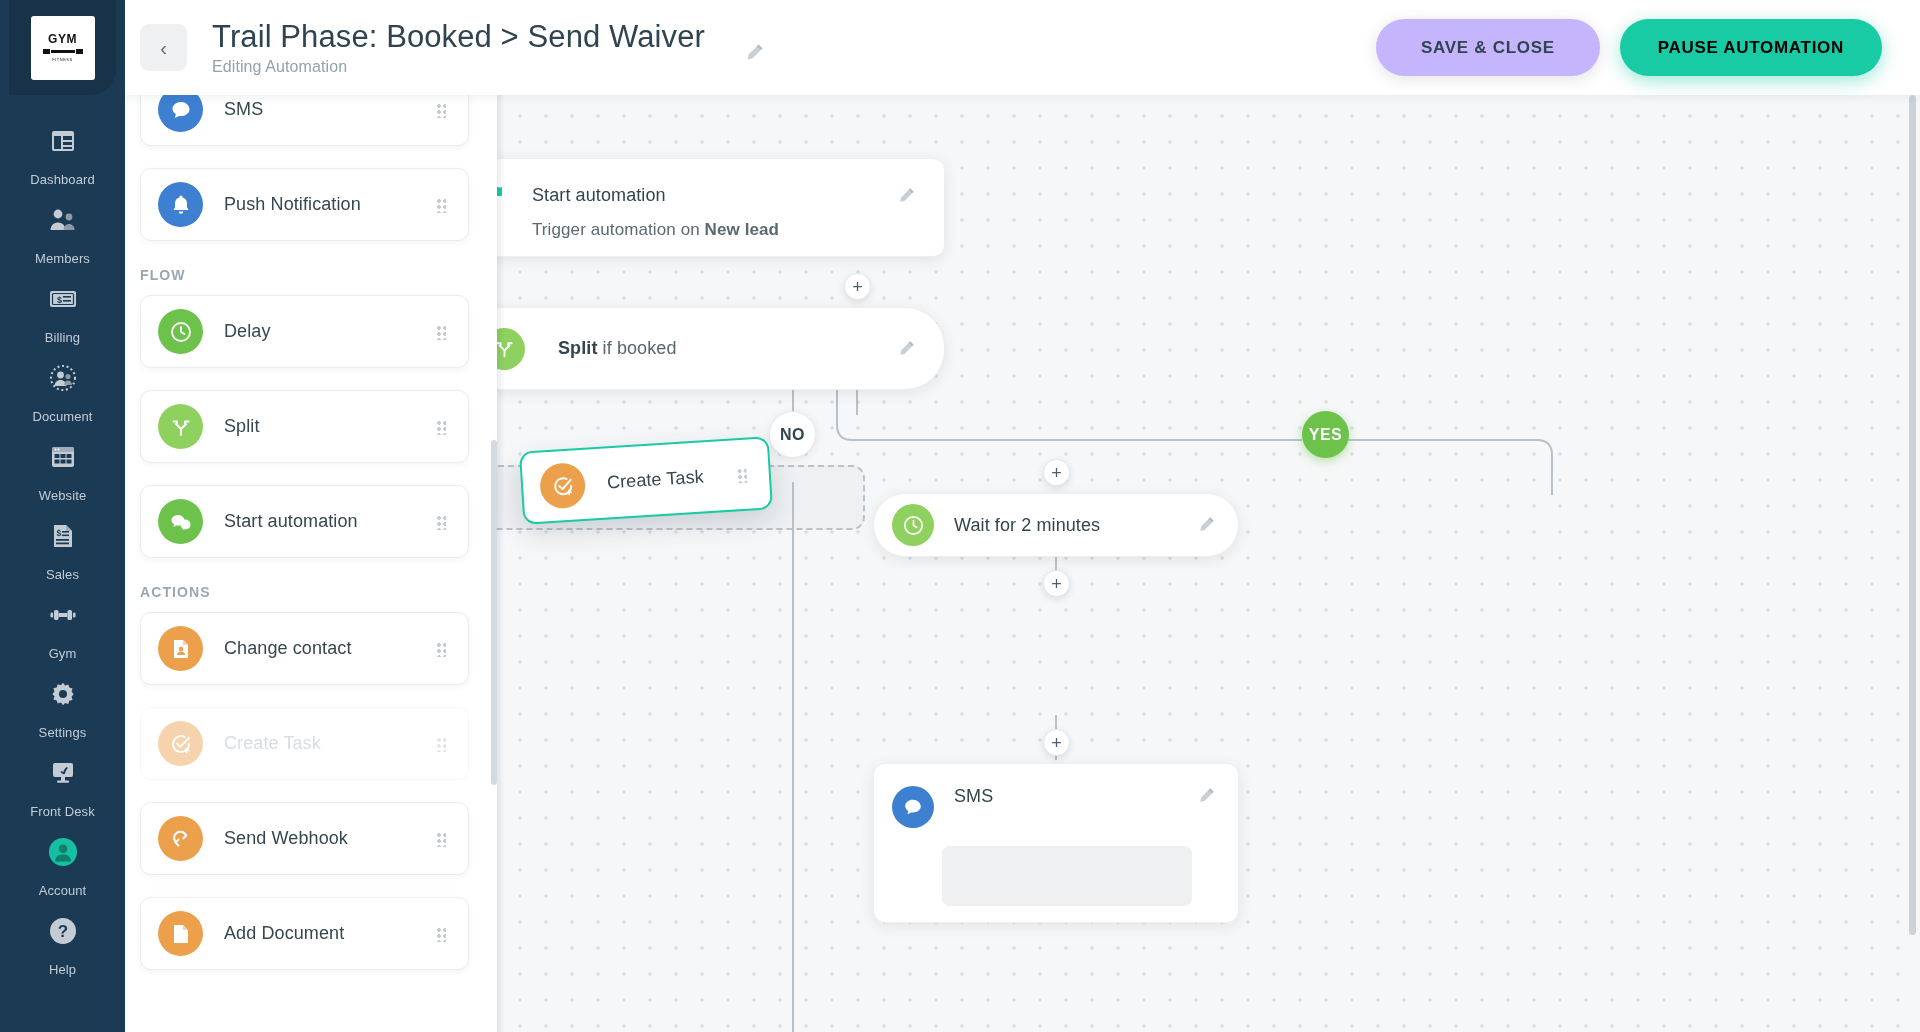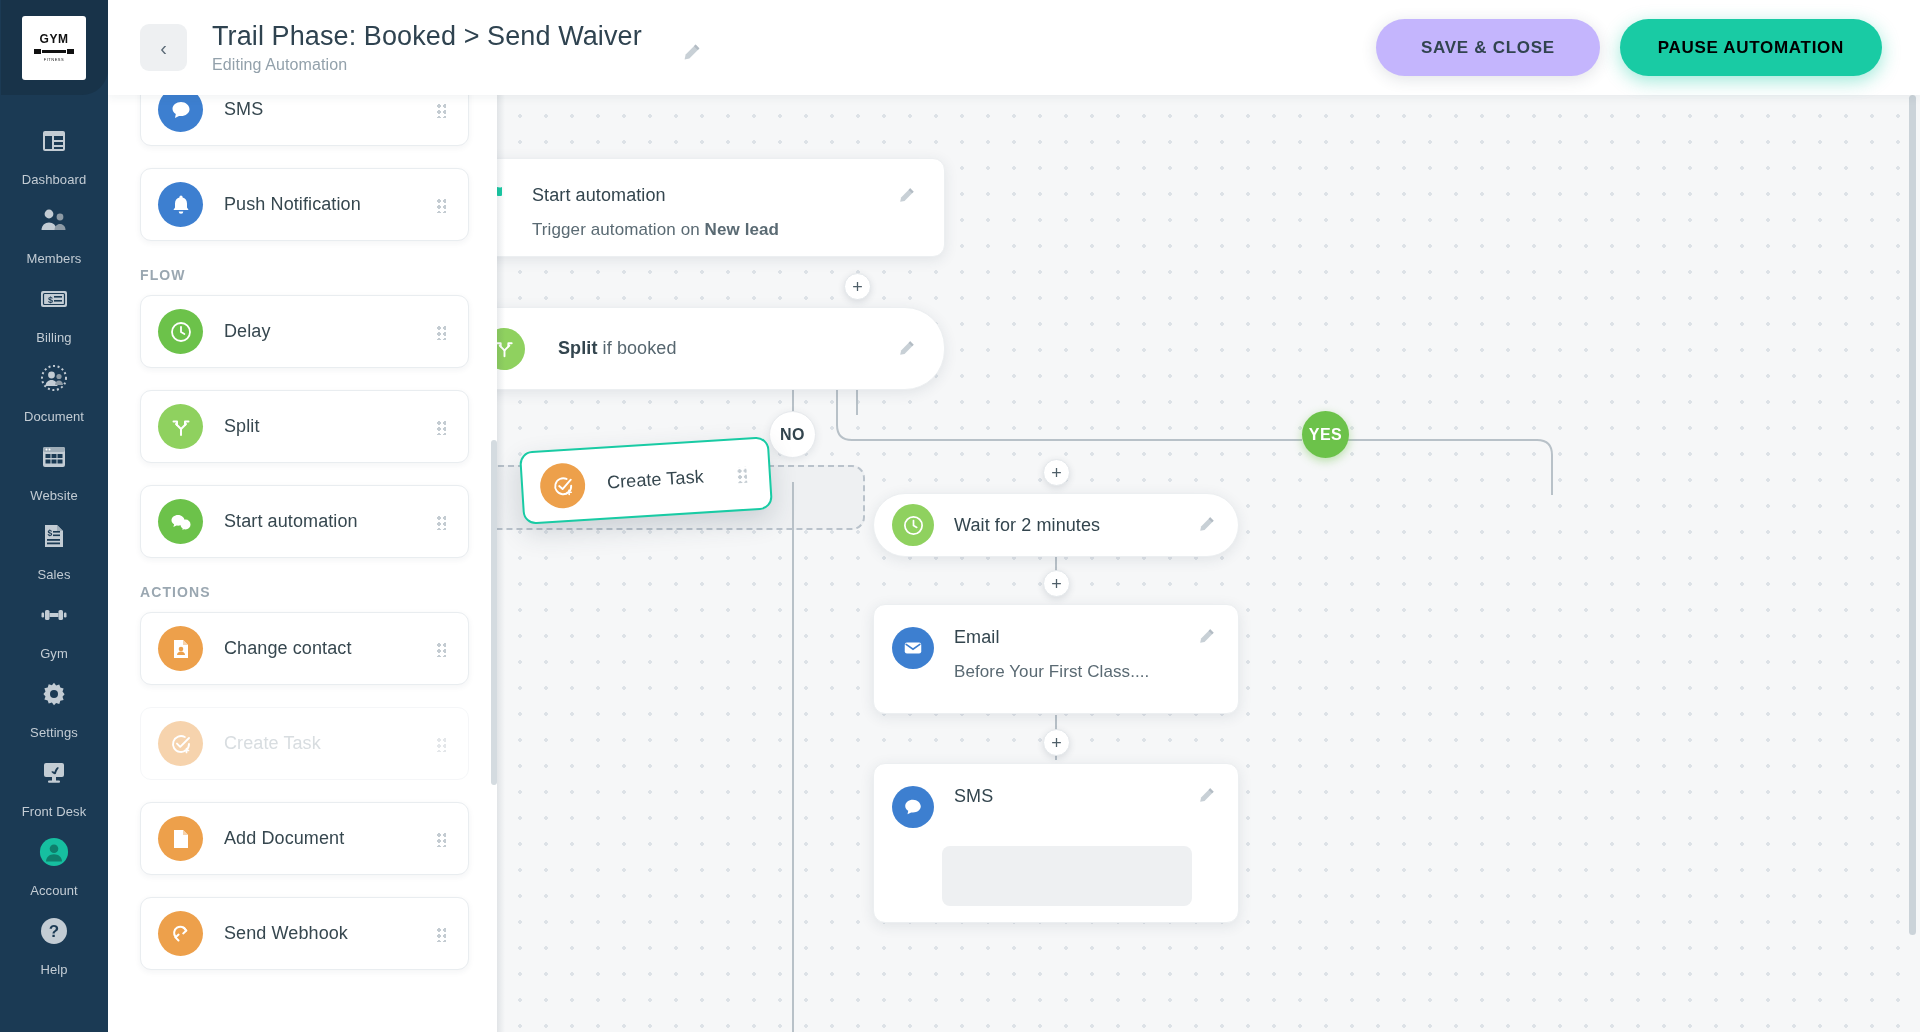--- a/index.html
+++ b/index.html
@@ -7,21 +7,21 @@
     width: 1920px; height: 1032px;
     overflow: hidden;
     font-family: "Liberation Sans", sans-serif;
     background: #ffffff;
   }
   #app { position: relative; width: 1920px; height: 1032px; }
 
   
   .sidebar {
     position: absolute; left: 0; top: 0;
-    width: 108px; height: 1032px;
+    width: 125px; height: 1032px;
     background: #1b3a54;
     display: flex; flex-direction: column; align-items: center;
     z-index: 40;
   }
   .logo-wrap {
     width: 107px; height: 95px;
     background: #183349;
     border-bottom-right-radius: 26px;
     display: flex; align-items: center; justify-content: center;
     position: relative;
@@ -66,21 +66,21 @@
   }
   .back-btn {
     width: 47px; height: 47px; margin-left: 33px;
     background: #eef0f2; border-radius: 9px; border: none;
     display: flex; align-items: center; justify-content: center;
     cursor: pointer; color: #5c6b77; font-size: 20px; line-height: 1;
     flex: 0 0 auto;
   }
   .title-block { margin-left: 25px; display: flex; flex-direction: column; justify-content: center; }
   .page-title {
-    font-size: 27px; color: #2f4350; font-weight: normal; line-height: 1.15;
+    font-size: 31px; color: #2f4350; font-weight: normal; line-height: 1.15;
     letter-spacing: .1px; white-space: nowrap;
   }
   .page-sub { font-size: 16px; color: #93a1ab; margin-top: 4px; letter-spacing: .1px; }
   .title-edit { margin-left: 38px; margin-top: 10px; cursor: pointer; flex: 0 0 auto; }
   .header-spacer { flex: 1 1 auto; }
   .btn-save {
     height: 57px; padding: 0 45px; margin-right: 20px;
     background: #c4b5fd; border: none; border-radius: 30px;
     box-shadow: 0 3px 16px rgba(40,60,80,.14);
     color: #31444f; font-size: 17px; font-weight: bold; letter-spacing: .7px;
@@ -470,38 +470,38 @@
               <path d="M8 11.6l3.2 3.2L20 6" fill="none" stroke="#fff" stroke-width="1.9" stroke-linecap="round" stroke-linejoin="round"></path>
               <path d="M17.5 16.5v4M15.5 18.5h4" stroke="#fff" stroke-width="1.7" stroke-linecap="round"></path>
             </svg>
         </span>
         <span class="item-label">Create Task</span>
         <span class="item-grip"></span>
       </div>
 
       <div class="item-card">
         <span class="item-icon" style="background:#eda04b">
-          <svg width="22" height="24" viewBox="0 0 22 24">
-              <path d="M4 3h9l5 5v13H4z" fill="#fff"></path>
-              <path d="M13 3l5 5h-5z" fill="#f6d2ab"></path>
-            </svg>
-        </span>
-        <span class="item-label">Add Document</span>
-        <span class="item-grip"></span>
-      </div>
-
-      <div class="item-card">
-        <span class="item-icon" style="background:#eda04b">
           <svg width="24" height="24" viewBox="0 0 24 24">
               <path d="M17 8.5A6.2 6.2 0 106.6 15" fill="none" stroke="#fff" stroke-width="2" stroke-linecap="round"></path>
               <path d="M14.5 5.5L17.4 8.6 14.2 11.4" fill="none" stroke="#fff" stroke-width="2" stroke-linecap="round" stroke-linejoin="round"></path>
               <path d="M9.5 18.5L6.4 15.4 9.6 12.6" fill="none" stroke="#fff" stroke-width="2" stroke-linecap="round" stroke-linejoin="round"></path>
             </svg>
         </span>
         <span class="item-label">Send Webhook</span>
+        <span class="item-grip"></span>
+      </div>
+
+      <div class="item-card">
+        <span class="item-icon" style="background:#eda04b">
+          <svg width="22" height="24" viewBox="0 0 22 24">
+              <path d="M4 3h9l5 5v13H4z" fill="#fff"></path>
+              <path d="M13 3l5 5h-5z" fill="#f6d2ab"></path>
+            </svg>
+        </span>
+        <span class="item-label">Add Document</span>
         <span class="item-grip"></span>
       </div>
 
     </div>
 
     <div class="panel-scrollbar"></div>
   </aside>
   <div class="panel-edge"></div>
 
   <main class="canvas">
@@ -596,55 +596,37 @@
       <span class="node-edit" style="right:22px; top:21px">
         <svg width="20" height="20" viewBox="0 0 22 22">
             <path d="M15.6 2.6l3.8 3.8-10 10-4.8 1 1-4.8z" fill="#c8d0d6"></path>
             <path d="M15.6 2.6l3.8 3.8-1.7 1.7-3.8-3.8z" fill="#b3bcc4"></path>
           </svg>
       </span>
     </div>
 
     <div class="plus-btn" style="left:546px; top:475px">+</div>
 
-    <div class="node card" style="left:376px; top:509px; width:366px; height:110px; padding:22px 0 0 18px; z-index:5">
+
+    <div class="plus-btn" style="left:546px; top:634px">+</div>
+
+    <div class="node card" style="left:376px; top:668px; width:366px; height:160px; padding:22px 0 0 18px; z-index:5">
       <span class="node-ico" style="background:#3d7fd0">
         <svg width="22" height="22" viewBox="0 0 24 24">
-            <rect x="3" y="6" width="18" height="12" rx="2.4" fill="#fff"></rect>
-            <path d="M4.5 8l7.5 5.4L19.5 8" fill="none" stroke="#3d7fd0" stroke-width="1.8" stroke-linecap="round"></path>
+            <path d="M12 4c-4.7 0-8.5 3-8.5 6.8 0 2.2 1.3 4.1 3.3 5.3L6 20l4-2.1c.65.12 1.3.18 2 .18 4.7 0 8.5-3 8.5-6.8S16.7 4 12 4z" fill="#fff"></path>
           </svg>
       </span>
       <div class="node-body" style="margin-left:20px">
-        <div class="node-title">Email</div>
-        <div class="node-sub">Before Your First Class....</div>
+        <div class="node-title">SMS</div>
       </div>
       <span class="node-edit" style="right:22px; top:22px">
         <svg width="20" height="20" viewBox="0 0 22 22">
             <path d="M15.6 2.6l3.8 3.8-10 10-4.8 1 1-4.8z" fill="#c8d0d6"></path>
             <path d="M15.6 2.6l3.8 3.8-1.7 1.7-3.8-3.8z" fill="#b3bcc4"></path>
           </svg>
       </span>
-    </div>
-
-    <div class="plus-btn" style="left:546px; top:634px">+</div>
-
-    <div class="node card" style="left:376px; top:668px; width:366px; height:160px; padding:22px 0 0 18px; z-index:5">
-      <span class="node-ico" style="background:#3d7fd0">
-        <svg width="22" height="22" viewBox="0 0 24 24">
-            <path d="M12 4c-4.7 0-8.5 3-8.5 6.8 0 2.2 1.3 4.1 3.3 5.3L6 20l4-2.1c.65.12 1.3.18 2 .18 4.7 0 8.5-3 8.5-6.8S16.7 4 12 4z" fill="#fff"></path>
-          </svg>
-      </span>
-      <div class="node-body" style="margin-left:20px">
-        <div class="node-title">SMS</div>
-      </div>
-      <span class="node-edit" style="right:22px; top:22px">
-        <svg width="20" height="20" viewBox="0 0 22 22">
-            <path d="M15.6 2.6l3.8 3.8-10 10-4.8 1 1-4.8z" fill="#c8d0d6"></path>
-            <path d="M15.6 2.6l3.8 3.8-1.7 1.7-3.8-3.8z" fill="#b3bcc4"></path>
-          </svg>
-      </span>
       <div style="position:absolute;left:68px;top:82px;width:250px;height:60px;background:#eef0f2;border-radius:8px"></div>
     </div>
 
     <div class="canvas-scrollbar"></div>
   </main>
 
 </div>
 
 </body></html>

